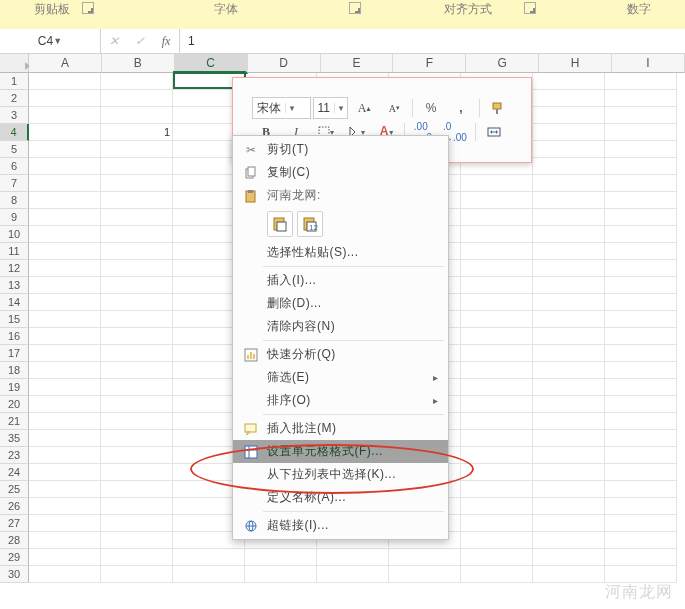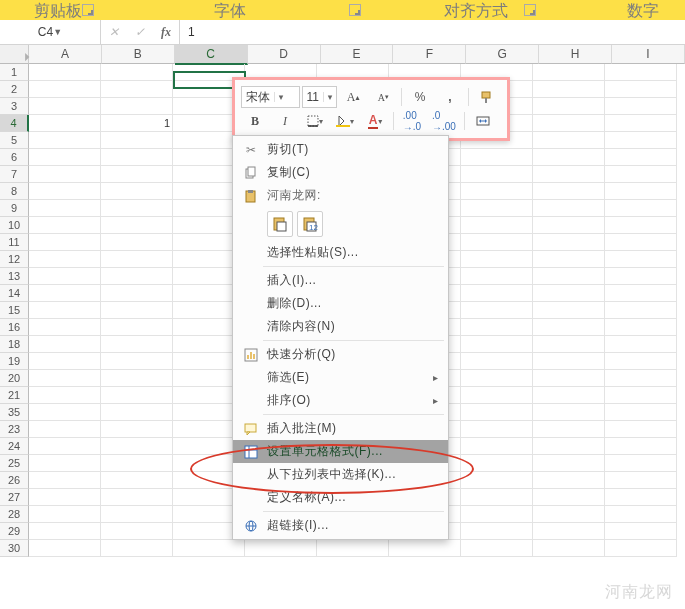--- a/index.html
+++ b/index.html
@@ -1,45 +1,45 @@
 <!DOCTYPE html>
 <html><head>
 <meta charset="utf-8">
 <style>
 html,body{margin:0;padding:0;font-family:"Microsoft YaHei","SimSun",sans-serif;font-size:12px;background:#fff;color:#444;user-select:none;width:685px;height:609px;overflow:hidden;position:relative}
 
-.group-strip{height:20px;background:#fde047;display:flex;align-items:center;color:#7d7d7d;font-size:16px;position:relative}
+.group-strip{height:29px;background:#fef9c3;display:flex;align-items:center;color:#7d7d7d;font-size:12px;position:relative}
 .grp{position:absolute;top:1px}
 .dlg{width:10px;height:10px;border:1px solid #aaa;display:inline-block;margin-left:4px;position:relative;top:1px}
 .dlg:after{content:"";position:absolute;right:0;bottom:0;border:2px solid #888;border-left:none;border-top:none;width:3px;height:3px}
 
 .fbar{height:24px;border-bottom:1px solid #d4d4d4;display:flex;align-items:stretch;background:#fff}
 .namebox{width:88px;border-right:1px solid #d4d4d4;display:flex;align-items:center;padding:0 6px;justify-content:center}
 .namebox .dd{color:#666;font-size:9px}
 .fx-controls{display:flex;align-items:center;border-right:1px solid #d4d4d4}
 .fx-controls span{width:26px;text-align:center;color:#bdbdbd;font-style:italic;font-family:"Times New Roman",serif}
-.fx-controls .fx{color:#6b6b6b;font-style:italic;font-weight:bold}
+.fx-controls .fx{color:#6b6b6b;font-style:italic;font-weight:normal}
 .fval{padding:0 8px;display:flex;align-items:center;color:#333}
 
 .sheet{position:relative}
 .colhdr{display:flex;height:19px;background:#f6f6f6}
 .corner{width:28px;border-right:1px solid #ccc;border-bottom:1px solid #bbb;background:#f0f0f0;position:relative}
 .corner:after{content:"";position:absolute;right:2px;bottom:2px;width:0;height:0;border:6px solid transparent;border-bottom-color:#b0b0b0;border-right:none;transform:rotate(-45deg)}
 .ch{width:72px;border-right:1px solid #d9d9d9;border-bottom:1px solid #bbb;text-align:center;line-height:19px;font-family:"Arial";color:#555}
 .ch.sel{background:#d8d8d8;color:#2a6a36;border-bottom:2px solid #217346;height:18px}
 .rows{display:flex;flex-direction:column}
 .r{display:flex;height:17px}
 .rh{width:28px;border-right:1px solid #bbb;border-bottom:1px solid #d9d9d9;background:#f6f6f6;text-align:center;line-height:17px;font-family:"Arial";color:#555;font-size:11px}
 .rh.sel{background:#d8d8d8;color:#2a6a36;border-right:2px solid #217346;width:27px}
 .c{width:72px;border-right:1px solid #e3e3e3;border-bottom:1px solid #e3e3e3;text-align:right;line-height:17px;padding:0 2px;box-sizing:border-box;font-family:"Arial";font-size:11px;color:#333}
 
 .sel-cell{position:absolute;left:173px;top:71px;width:73px;height:18px;border:2px solid #217346;box-sizing:border-box;pointer-events:none}
 .sel-cell:after{content:"";position:absolute;right:-3px;bottom:-3px;width:5px;height:5px;background:#217346}
 
-.minibar{position:absolute;left:232px;top:77px;width:260px;background:#fcfcfc;border:3px solid #fca5a5;box-shadow:0 2px 6px rgba(0,0,0,.2);padding:6px;display:flex;flex-direction:column;gap:2px;font-size:12px;z-index:5}
+.minibar{position:absolute;left:232px;top:77px;width:260px;background:#fcfcfc;border:1px solid #fca5a5;box-shadow:0 2px 6px rgba(0,0,0,.2);padding:19px;display:flex;flex-direction:column;gap:2px;font-size:12px;z-index:5}
 .mrow{display:flex;align-items:center;gap:2px}
 .mbtn{height:20px;min-width:20px;padding:0 3px;display:flex;align-items:center;justify-content:center;color:#555;border:1px solid transparent;border-radius:2px}
 .combo{border:1px solid #ccc;height:20px;display:flex;align-items:center;background:#fff}
 .combo span:first-child{padding:0 4px}
 .combo .ar{width:12px;text-align:center;color:#666;font-size:9px;border-left:1px solid #e0e0e0}
 .sep{width:1px;height:18px;background:#ddd;margin:0 2px}
 
 .ctx{position:absolute;left:232px;top:135px;width:215px;background:#fcfcfc;border:1px solid #c6c6c6;box-shadow:0 3px 8px rgba(0,0,0,.25);padding:2px 0;z-index:6}
 .mi{display:flex;align-items:center;height:23px;padding:0 10px 0 6px;position:relative}
 .mi .ic{width:24px;display:flex;justify-content:center;color:#777}
@@ -287,20 +287,32 @@
         <div class="c"></div>
         <div class="c"></div>
         <div class="c"></div>
         <div class="c"></div>
         <div class="c"></div>
         <div class="c"></div>
         <div class="c"></div>
         <div class="c"></div>
       </div>
       <div class="r">
+        <div class="rh">17</div>
+        <div class="c"></div>
+        <div class="c"></div>
+        <div class="c"></div>
+        <div class="c"></div>
+        <div class="c"></div>
+        <div class="c"></div>
+        <div class="c"></div>
+        <div class="c"></div>
+        <div class="c"></div>
+      </div>
+      <div class="r">
         <div class="rh">18</div>
         <div class="c"></div>
         <div class="c"></div>
         <div class="c"></div>
         <div class="c"></div>
         <div class="c"></div>
         <div class="c"></div>
         <div class="c"></div>
         <div class="c"></div>
         <div class="c"></div>

